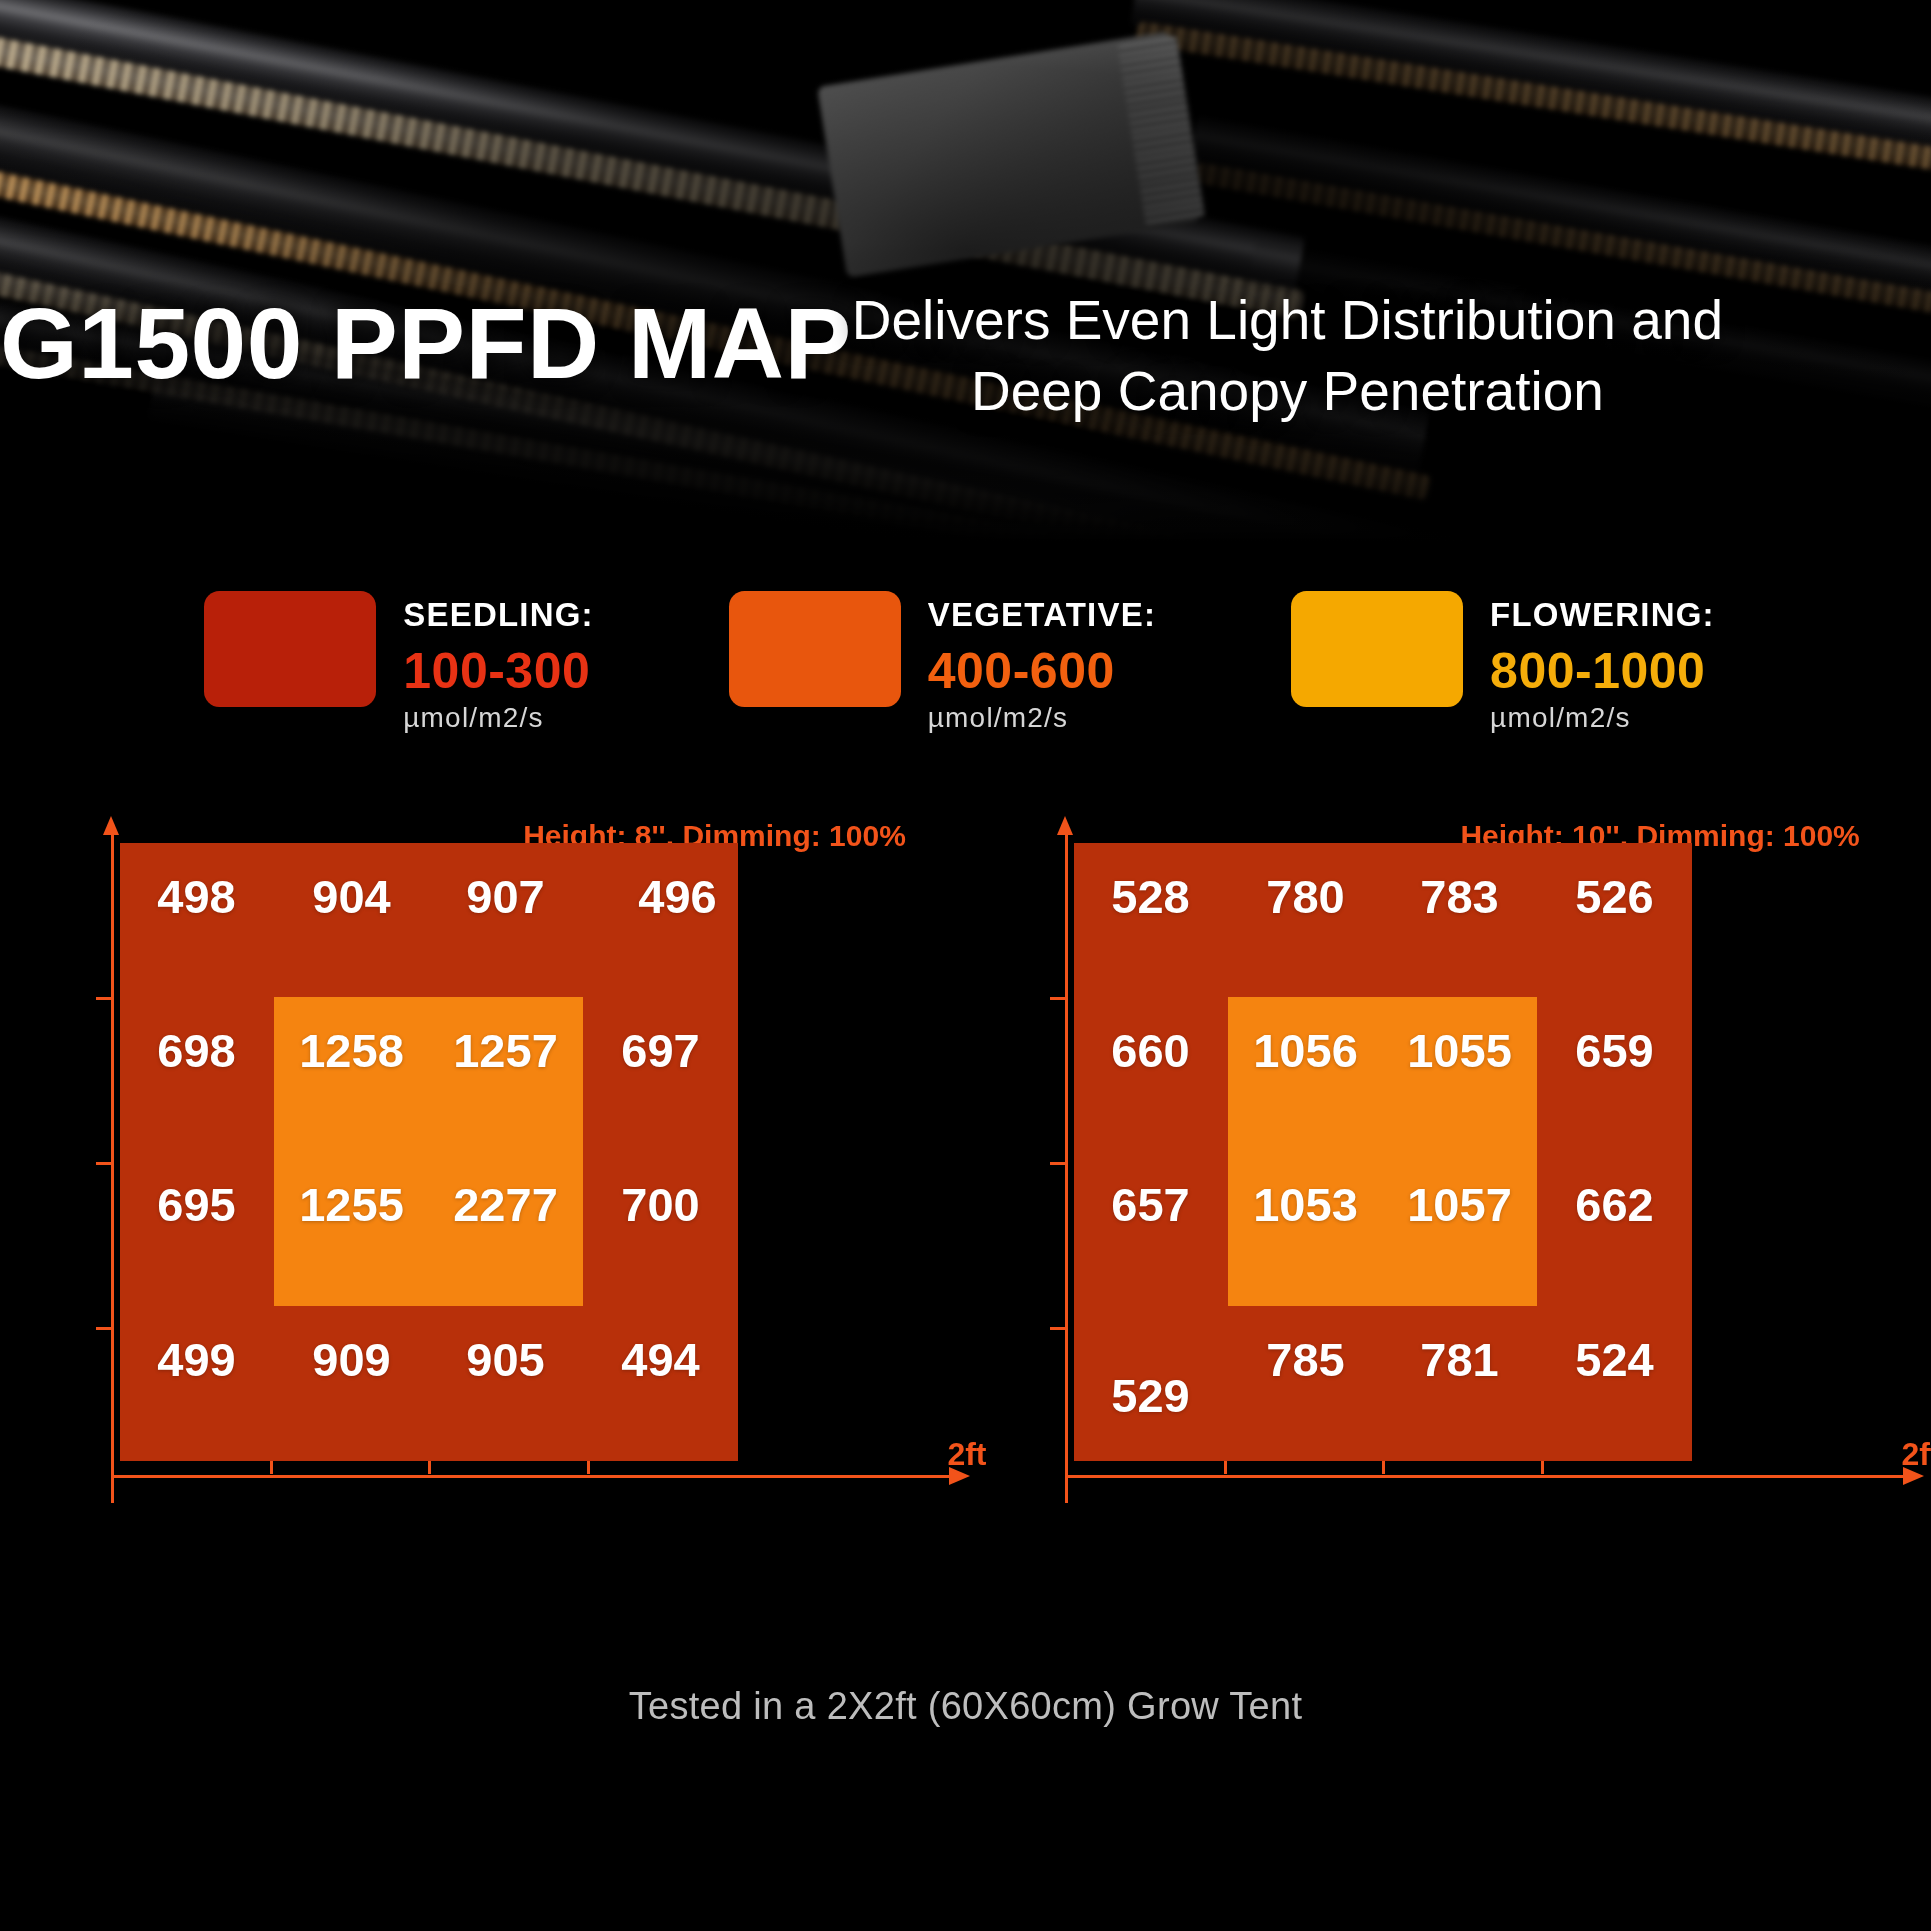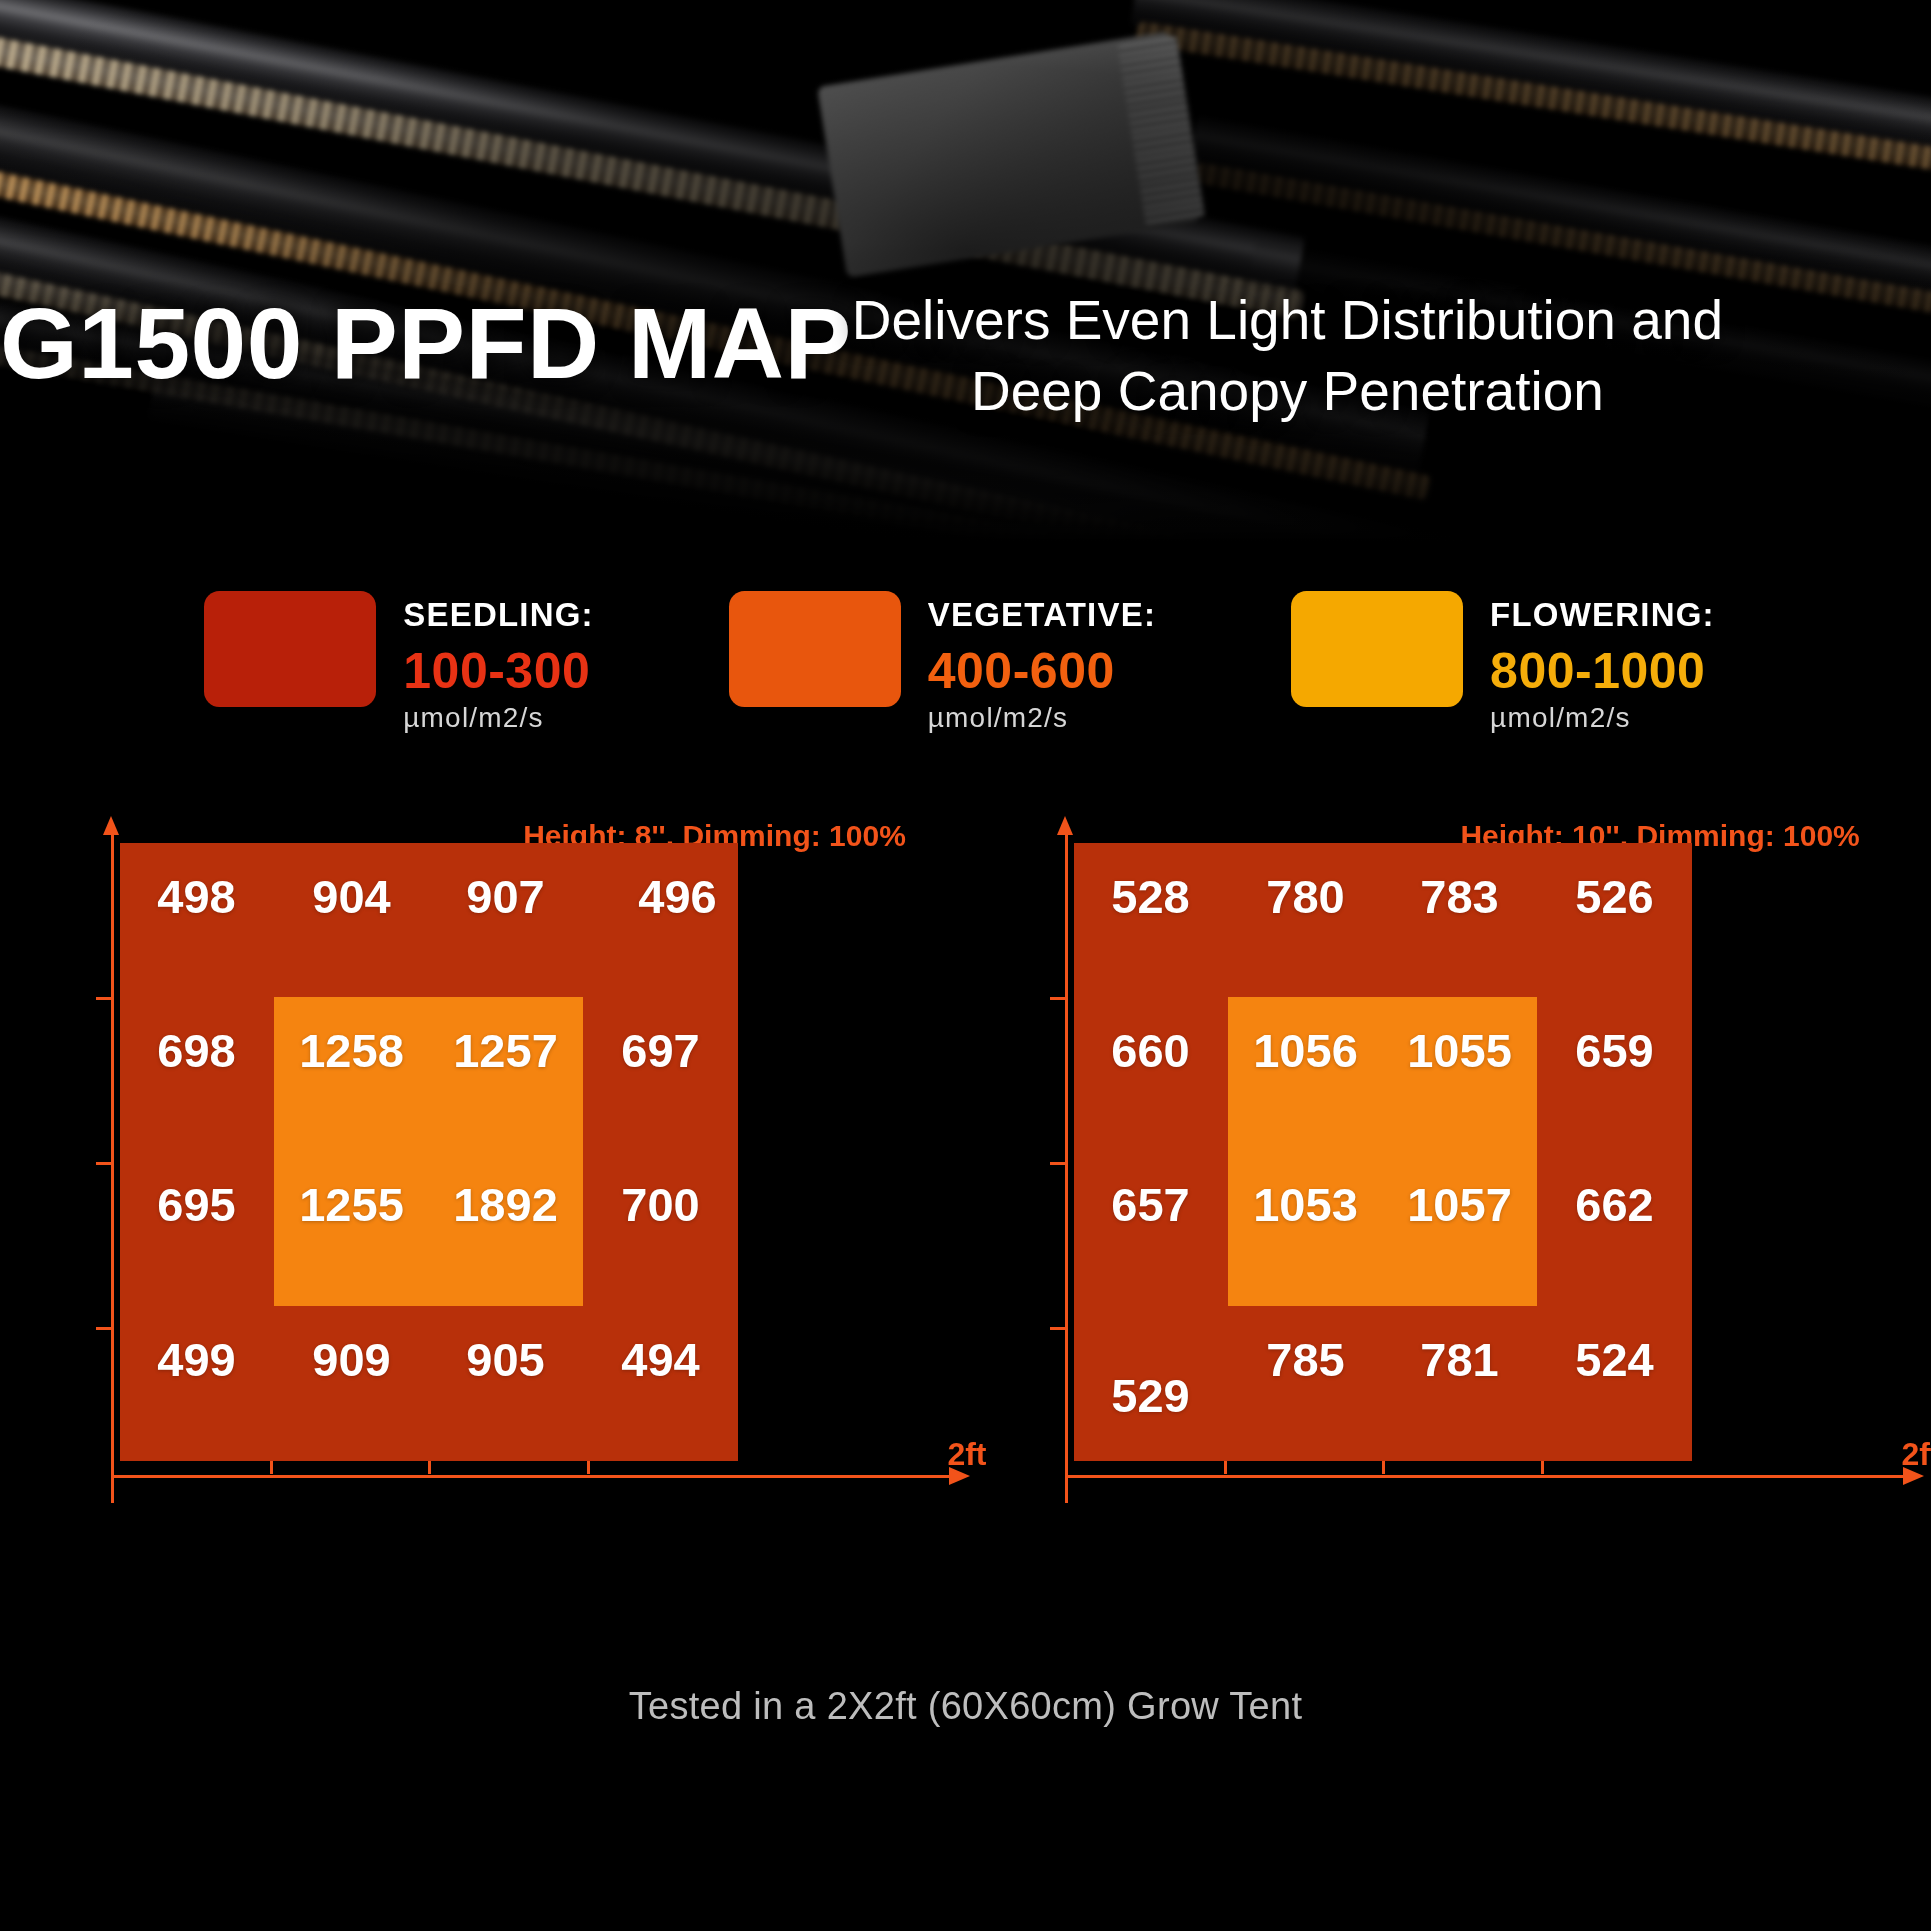--- a/index.html
+++ b/index.html
@@ -252,21 +252,21 @@
           <div class="cell" style="left: 77px; top: 53px;">498</div>
           <div class="cell" style="left: 232px; top: 53px;">904</div>
           <div class="cell" style="left: 386px; top: 53px;">907</div>
           <div class="cell" style="left: 558px; top: 53px;">496</div>
           <div class="cell" style="left: 77px; top: 207px;">698</div>
           <div class="cell" style="left: 232px; top: 207px;">1258</div>
           <div class="cell" style="left: 386px; top: 207px;">1257</div>
           <div class="cell" style="left: 541px; top: 207px;">697</div>
           <div class="cell" style="left: 77px; top: 361px;">695</div>
           <div class="cell" style="left: 232px; top: 361px;">1255</div>
-          <div class="cell" style="left: 386px; top: 361px;">1892</div>
+          <div class="cell" style="left: 386px; top: 361px;">2277</div>
           <div class="cell" style="left: 541px; top: 361px;">700</div>
           <div class="cell" style="left: 77px; top: 516px;">499</div>
           <div class="cell" style="left: 232px; top: 516px;">909</div>
           <div class="cell" style="left: 386px; top: 516px;">905</div>
           <div class="cell" style="left: 541px; top: 516px;">494</div>
         </div>
       </div>
     </div>
     <div class="chart-block">
       <div class="chart-header">Height: 10'', Dimming: 100%</div>

